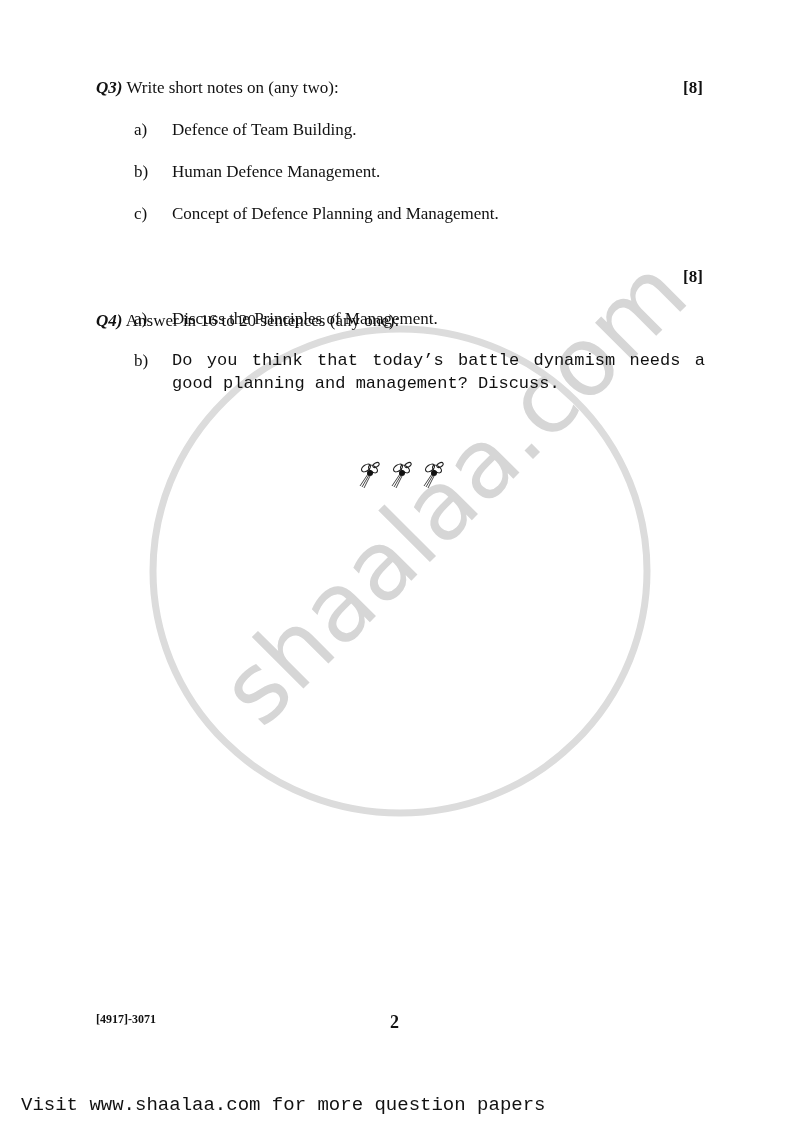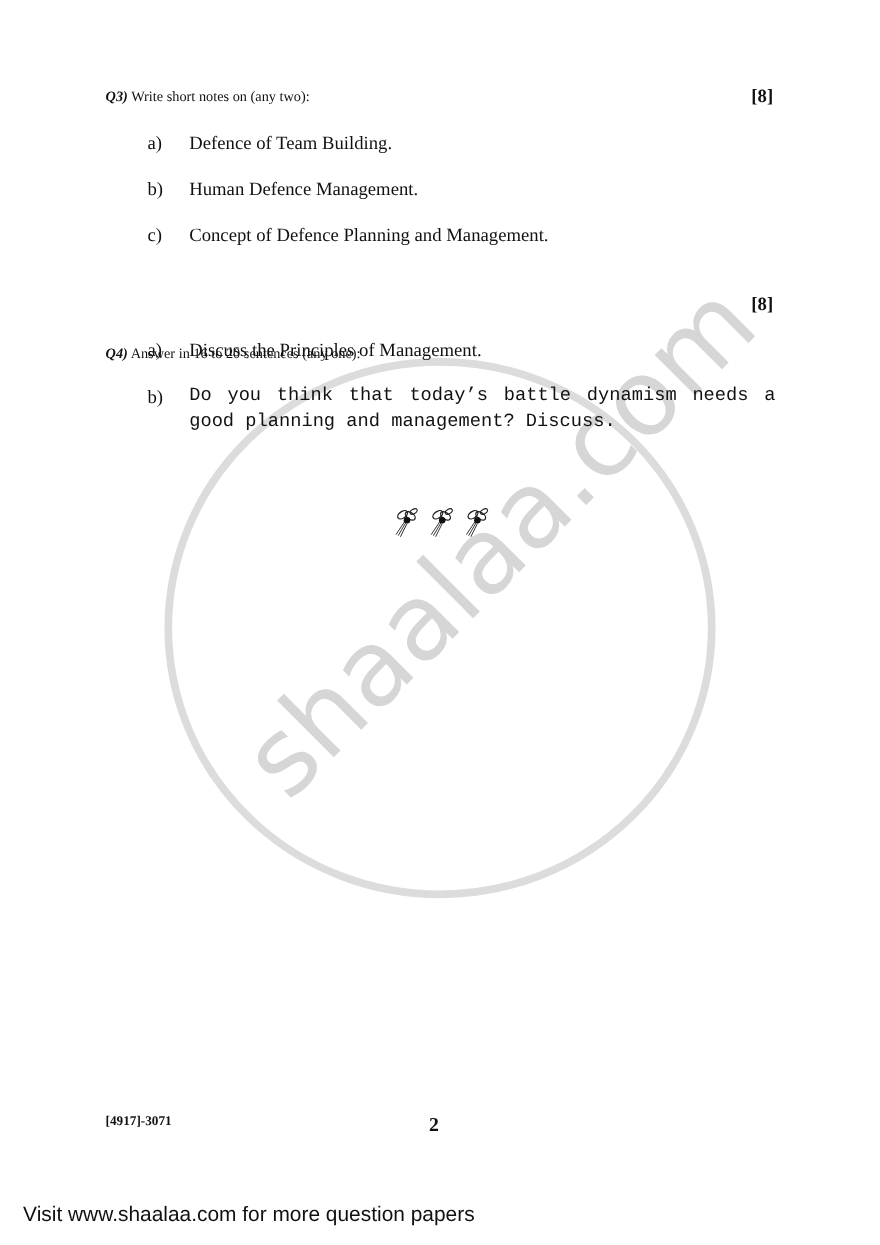--- a/index.html
+++ b/index.html
@@ -1,30 +1,30 @@
 <!DOCTYPE html>
 <html><head>
   <meta charset="utf-8">
   <style>
     html, body { margin: 0; padding: 0; background: #ffffff; }
     body { width: 800px; height: 1132px; position: relative; overflow: hidden; }
     .page { position: absolute; left: 0; top: 0; width: 800px; height: 1132px; background: #fff; }
     .serif { font-family: "Liberation Serif", "DejaVu Serif", serif; color: #111; }
-    .q-line { position: absolute; font-size: 13px; line-height: 20px; white-space: nowrap; }
+    .q-line { position: absolute; font-size: 17px; line-height: 20px; white-space: nowrap; }
     .q-num { font-style: italic; font-weight: bold; }
     .marks { position: absolute; font-weight: bold; font-size: 17px; }
     .sub { position: absolute; font-size: 17px; line-height: 23px; }
     .sub .lbl { position: absolute; left: 0; top: 0; }
     .sub .txt { position: absolute; left: 38px; top: 0; white-space: nowrap; }
     .sub .txt.wrap { white-space: normal; width: 533px; text-align: justify; text-align-last: left; font-family: Liberation Mono, monospace; }
     .watermark { position: absolute; left: 0; top: 0; width: 800px; height: 1132px; pointer-events: none; }
     .ornaments { position: absolute; left: 352px; top: 458px; width: 100px; height: 32px; }
     .footer-code { position: absolute; left: 96px; top: 1012px; font-weight: bold; font-size: 12px; }
     .footer-page { position: absolute; left: 390px; top: 1012px; font-weight: bold; font-size: 18px; }
-    .visit { position: absolute; left: 21px; top: 1094px; font-family: Liberation Sans, sans-serif; font-size: 19px; color: #111; white-space: nowrap; }
+    .visit { position: absolute; left: 21px; top: 1094px; font-family: Liberation Mono, monospace; font-size: 19px; color: #111; white-space: nowrap; }
   </style>
 </head>
 <body>
 
 <div class="page">
 
   <svg class="watermark" viewBox="0 0 800 1132">
     <ellipse cx="400" cy="571" rx="247" ry="242" fill="none" stroke="#dcdcdc" stroke-width="7"></ellipse>
     <text x="0" y="0" transform="translate(262,730) rotate(-45)" font-family="DejaVu Sans, sans-serif" font-size="96" fill="#d6d6d6">shaalaa.com</text>
   </svg>

